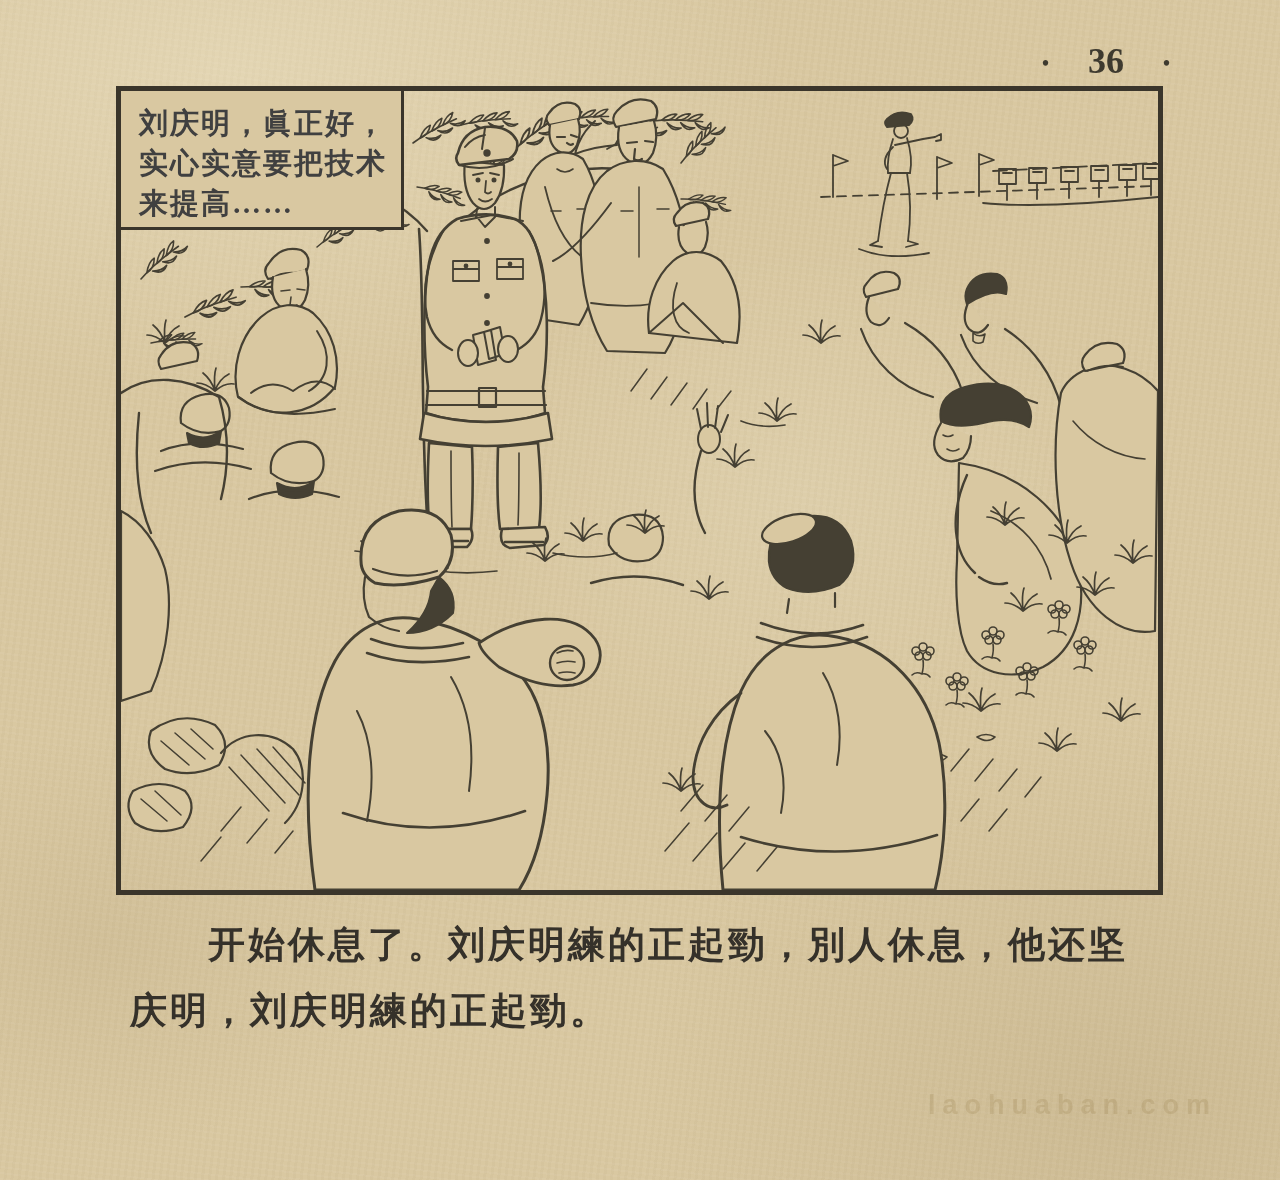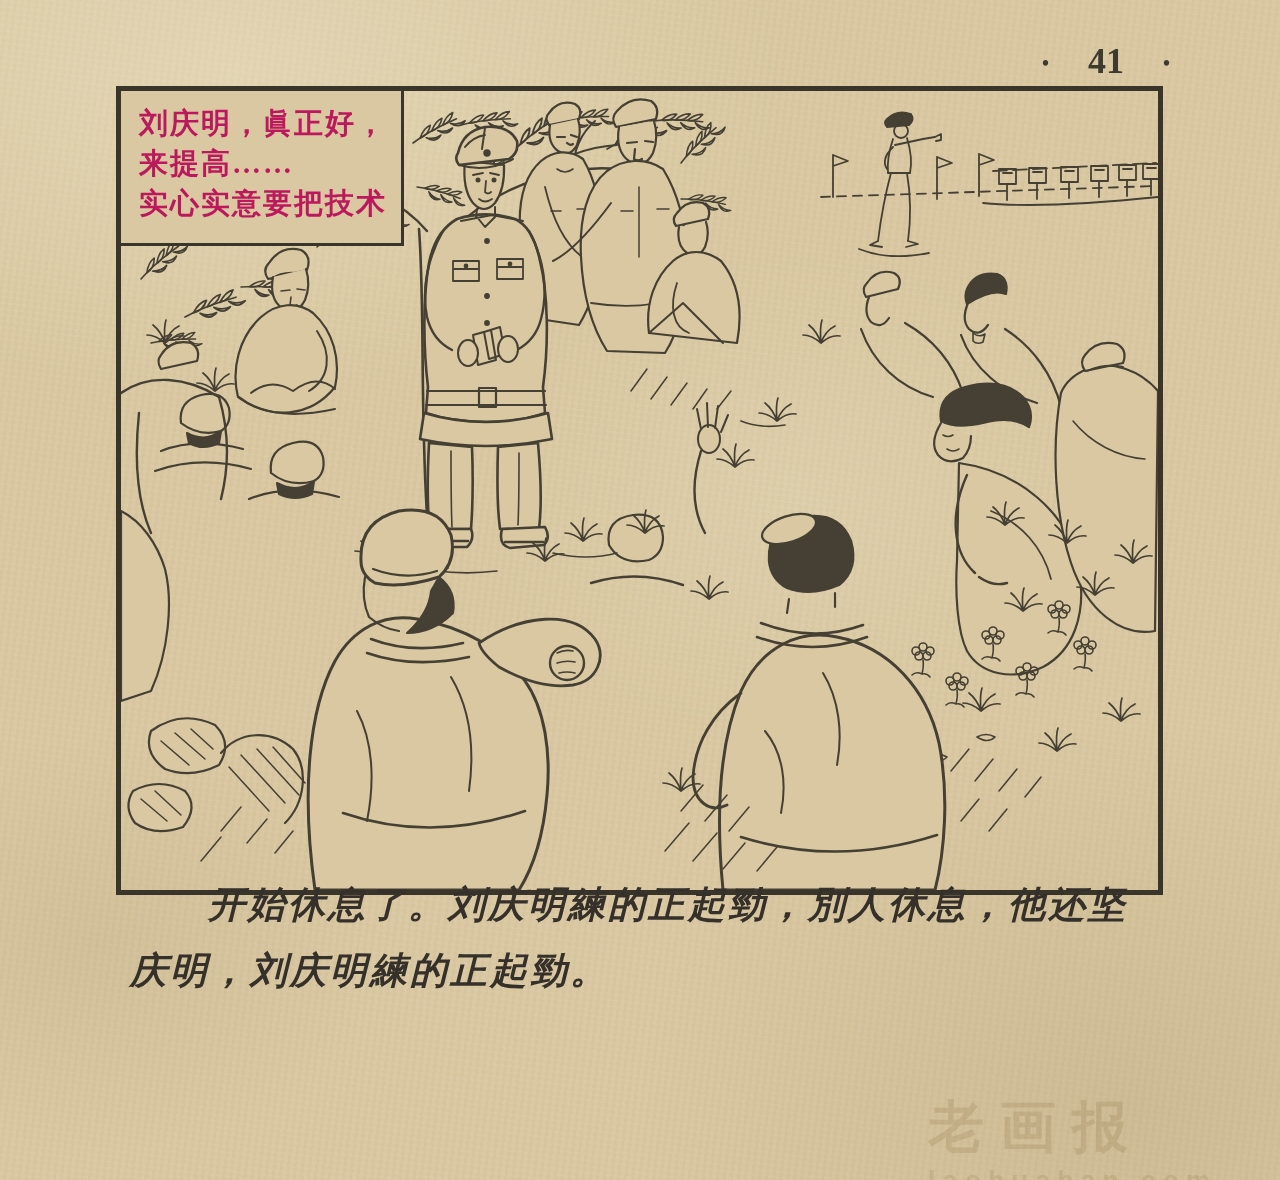--- a/index.html
+++ b/index.html
@@ -24,28 +24,28 @@
   .page-number .dot{font-size:20px; transform:translateY(2px);}
   .panel{
     position:absolute; left:116px; top:86px; width:1037px; height:799px;
     border:5px solid #3a352b; box-sizing:content-box;
   }
   .panel svg{position:absolute; left:0; top:0; width:1037px; height:799px;}
   .balloon{
     position:absolute; left:0; top:0; width:283px; box-sizing:border-box;
     border-right:3px solid #3a352b; border-bottom:3px solid #3a352b;
     background:#d9c8a1;
-    padding:12px 12px 20px 18px;
+    padding:12px 12px 4px 18px;
     font-size:29px; line-height:40px; font-weight:bold;
-    color:#be185d; letter-spacing:2px; white-space:nowrap;
+    color:#404040; letter-spacing:2px; white-space:nowrap;
   }
   .caption{
-    position:absolute; left:130px; top:872px; width:1040px;
+    position:absolute; left:130px; top:912px; width:1040px;
     font-size:37px; line-height:66px; font-weight:bold;
-    color:#35312a; letter-spacing:3px; white-space:nowrap;font-style:italic;
+    color:#35312a; letter-spacing:3px; white-space:nowrap;
   }
   .caption .l1{text-indent:78px;}
   .watermark{
     position:absolute; left:928px; top:1090px; width:352px;
     text-align:left; pointer-events:none;
   }
   .watermark .logo{
     font-size:56px; font-weight:bold; letter-spacing:16px;
     color:rgba(138,112,58,.20);
   }
@@ -55,21 +55,21 @@
     font-family:"Liberation Sans","DejaVu Sans",sans-serif; font-weight:bold;
   }
 </style>
 </head>
 <body>
 
 <div class="page">
 
   <div class="page-number">
     <span class="dot">•</span>
-    <span>41</span>
+    <span>36</span>
     <span class="dot">•</span>
   </div>
 
   <div class="panel">
     <svg viewBox="0 0 1037 799" aria-hidden="true">
       <defs>
         <g id="tuft">
           <path d="M0,0 C-3,-9 -7,-14 -12,-18 M0,0 C-1,-11 -1,-17 1,-23 M0,0 C3,-9 8,-14 14,-17 M0,0 C-7,-6 -12,-8 -18,-8 M0,0 C7,-6 13,-8 19,-7"></path>
         </g>
         <g id="flower">
@@ -344,28 +344,27 @@
         <g stroke-width="1.5">
           <path d="M560,720 l22,-26 M584,730 l22,-26 M608,740 l20,-24 M544,760 l24,-28 M572,770 l24,-28 M602,778 l22,-26 M636,780 l20,-24"></path>
           <path d="M830,680 l18,-22 M854,690 l18,-22 M878,700 l18,-22 M904,706 l16,-20 M840,730 l18,-22 M868,740 l18,-22"></path>
           <path d="M100,740 l20,-24 M126,752 l20,-24 M154,762 l18,-22 M80,770 l20,-24"></path>
         </g>
       </g>
     </svg>
 
     <div class="balloon">
       <div>刘庆明，眞正好，</div>
+      <div>实心实意要把技术</div>
       <div>来提高……</div>
-      <div>实心实意要把技术</div>
     </div>
   </div>
 
   <div class="caption">
     <div class="l1">开始休息了。刘庆明練的正起勁，別人休息，他还坚</div>
     <div class="l3">庆明，刘庆明練的正起勁。</div>
   </div>
 
   <div class="watermark">
-    <div class="logo">老画报</div>
     <div class="url">laohuaban.com</div>
   </div>
 
 </div>
 
 </body></html>

